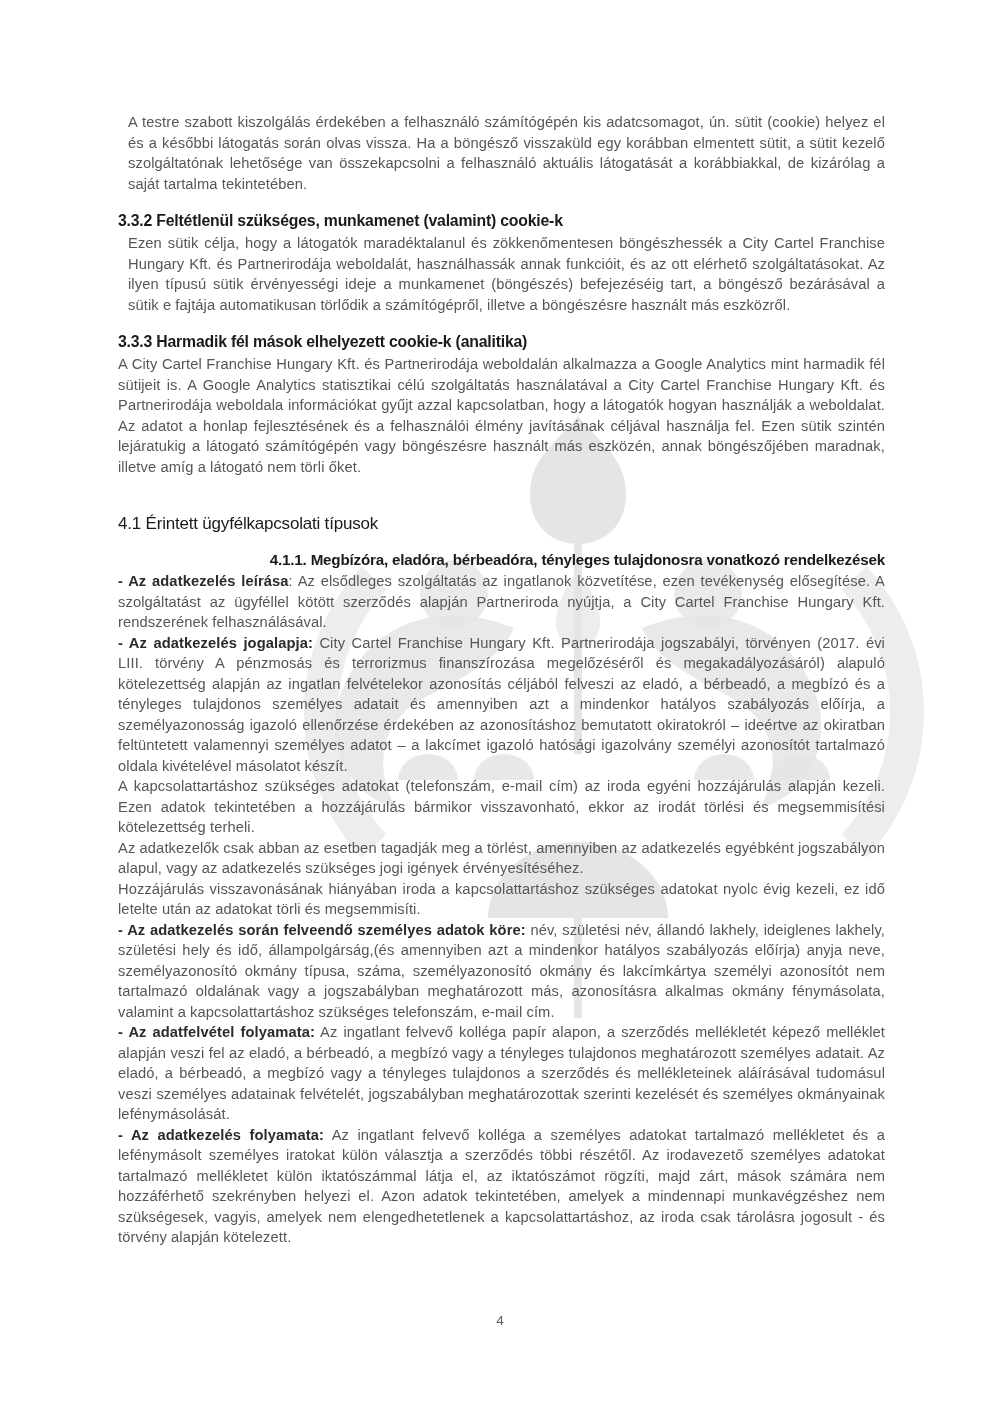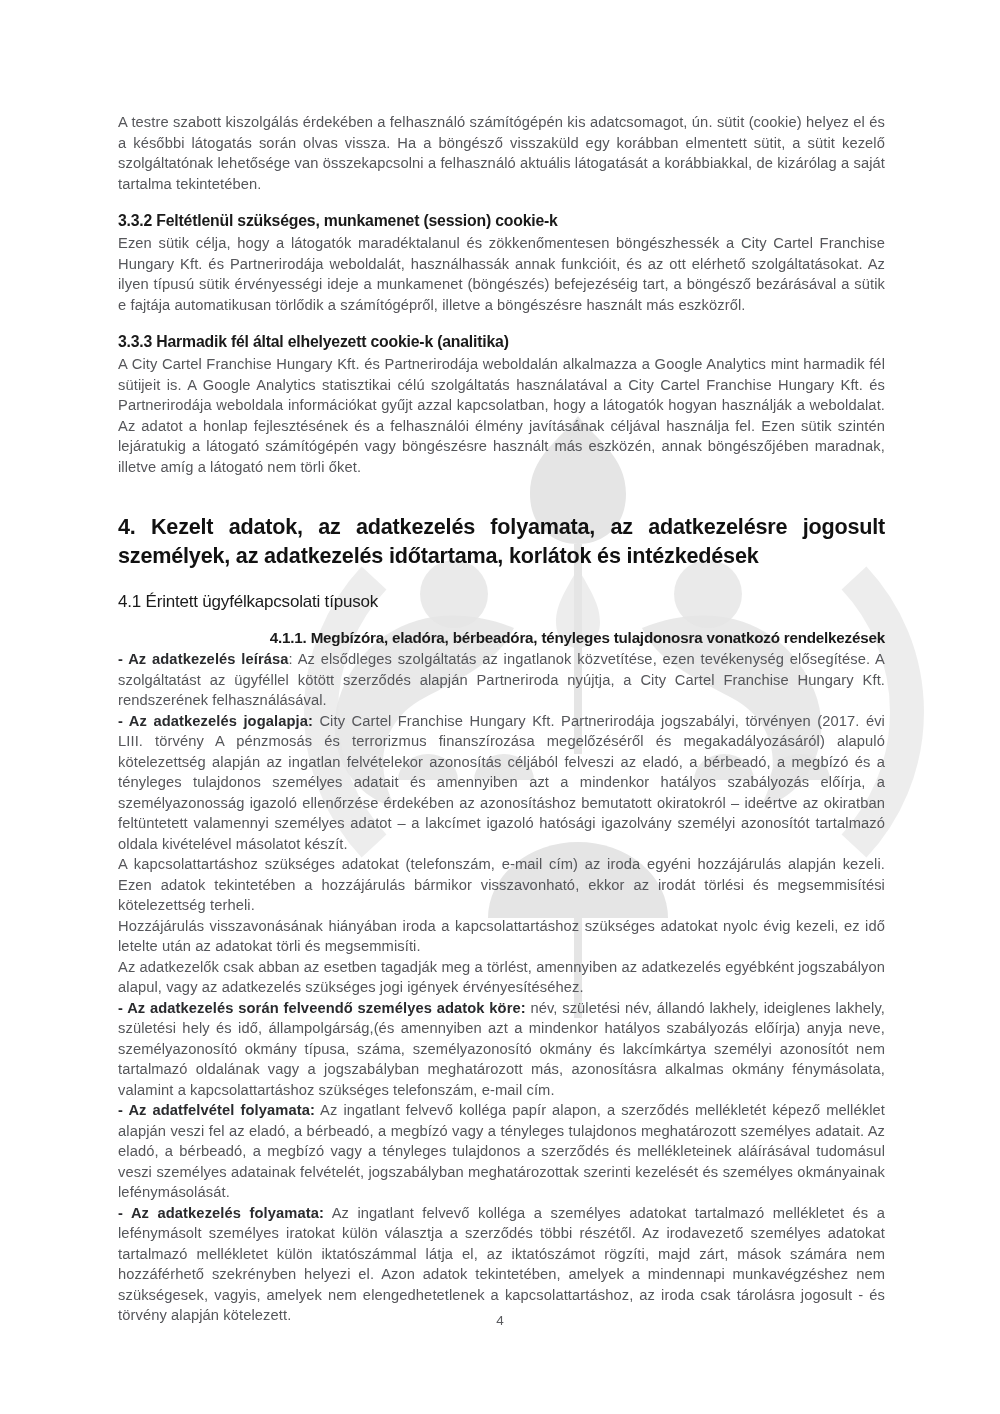--- a/index.html
+++ b/index.html
@@ -40,21 +40,21 @@
     line-height: 20.5px;
     text-align: justify;
     color: var(--body-text-color);
     letter-spacing: 0.1px;
   }
   p.body strong {
     color: #2a2b2e;
     font-weight: 700;
     margin-top: 20px;
   }
-  .mb-lg { margin-bottom: 16px; }
+  .mb-lg { margin-bottom: 16px; margin-left: 10px; }
   .mb-xl { margin-bottom: 36px; }
   h3.sec {
     font-size: 15.8px;
     line-height: 21px;
     font-weight: 700;
     color: var(--heading-color);
     letter-spacing: -0.2px;
     margin-bottom: 2px;
   }
   h2.big {
@@ -128,40 +128,39 @@
     <g fill="none" stroke="var(--watermark-color)" stroke-width="34">
       <path d="M96 448 A196 196 0 0 1 96 180" opacity="0.7"></path>
       <path d="M576 180 A196 196 0 0 1 576 448" opacity="0.7"></path>
     </g>
   </svg>
 
   <div class="content">
 
     <p class="body mb-lg">A testre szabott kiszolgálás érdekében a felhasználó számítógépén kis adatcsomagot, ún. sütit (cookie) helyez el és a későbbi látogatás során olvas vissza. Ha a böngésző visszaküld egy korábban elmentett sütit, a sütit kezelő szolgáltatónak lehetősége van összekapcsolni a felhasználó aktuális látogatását a korábbiakkal, de kizárólag a saját tartalma tekintetében.</p>
 
-    <h3 class="sec">3.3.2 Feltétlenül szükséges, munkamenet (session) cookie-k</h3>
+    <h3 class="sec">3.3.2 Feltétlenül szükséges, munkamenet (valamint) cookie-k</h3>
     <p class="body mb-lg">Ezen sütik célja, hogy a látogatók maradéktalanul és zökkenőmentesen böngészhessék a City Cartel Franchise Hungary Kft. és Partnerirodája weboldalát, használhassák annak funkcióit, és az ott elérhető szolgáltatásokat. Az ilyen típusú sütik érvényességi ideje a munkamenet (böngészés) befejezéséig tart, a böngésző bezárásával a sütik e fajtája automatikusan törlődik a számítógépről, illetve a böngészésre használt más eszközről.</p>
 
-    <h3 class="sec">3.3.3 Harmadik fél által elhelyezett cookie-k (analitika)</h3>
+    <h3 class="sec">3.3.3 Harmadik fél mások elhelyezett cookie-k (analitika)</h3>
     <p class="body mb-xl">A City Cartel Franchise Hungary Kft. és Partnerirodája weboldalán alkalmazza a Google Analytics mint harmadik fél sütijeit is. A Google Analytics statisztikai célú szolgáltatás használatával a City Cartel Franchise Hungary Kft. és Partnerirodája weboldala információkat gyűjt azzal kapcsolatban, hogy a látogatók hogyan használják a weboldalat. Az adatot a honlap fejlesztésének és a felhasználói élmény javításának céljával használja fel. Ezen sütik szintén lejáratukig a látogató számítógépén vagy böngészésre használt más eszközén, annak böngészőjében maradnak, illetve amíg a látogató nem törli őket.</p>
 
-    <h2 class="big">4. Kezelt adatok, az adatkezelés folyamata, az adatkezelésre jogosult személyek, az adatkezelés időtartama, korlátok és intézkedések</h2>
 
     <h3 class="h41">4.1 Érintett ügyfélkapcsolati típusok</h3>
     <h4 class="h411">4.1.1.  Megbízóra, eladóra, bérbeadóra, tényleges tulajdonosra vonatkozó rendelkezések</h4>
 
     <p class="body"><strong>- Az adatkezelés leírása</strong><span>: Az elsődleges szolgáltatás az ingatlanok közvetítése, ezen tevékenység elősegítése. A szolgáltatást az ügyféllel kötött szerződés alapján Partneriroda nyújtja, a City Cartel Franchise Hungary Kft. rendszerének felhasználásával.</span></p>
 
     <p class="body"><strong>- Az adatkezelés jogalapja:</strong><span> City Cartel Franchise Hungary Kft. Partnerirodája jogszabályi, törvényen (2017. évi LIII. törvény A pénzmosás és terrorizmus finanszírozása megelőzéséről és megakadályozásáról) alapuló kötelezettség alapján az ingatlan felvételekor azonosítás céljából felveszi az eladó, a bérbeadó, a megbízó és a tényleges tulajdonos személyes adatait és amennyiben azt a mindenkor hatályos szabályozás előírja, a személyazonosság igazoló ellenőrzése érdekében az azonosításhoz bemutatott okiratokról – ideértve az okiratban feltüntetett valamennyi személyes adatot – a lakcímet igazoló hatósági igazolvány személyi azonosítót tartalmazó oldala kivételével másolatot készít.</span></p>
 
     <p class="body">A kapcsolattartáshoz szükséges adatokat (telefonszám, e-mail cím) az iroda egyéni hozzájárulás alapján kezeli. Ezen adatok tekintetében a hozzájárulás bármikor visszavonható, ekkor az irodát törlési és megsemmisítési kötelezettség terheli.</p>
 
+    <p class="body">Az adatkezelők csak abban az esetben tagadják meg a törlést, amennyiben az adatkezelés egyébként jogszabályon alapul, vagy az adatkezelés szükséges jogi igények érvényesítéséhez.</p>
+
     <p class="body">Hozzájárulás visszavonásának hiányában iroda a kapcsolattartáshoz szükséges adatokat nyolc évig kezeli, ez idő letelte után az adatokat törli és megsemmisíti.</p>
-
-    <p class="body">Az adatkezelők csak abban az esetben tagadják meg a törlést, amennyiben az adatkezelés egyébként jogszabályon alapul, vagy az adatkezelés szükséges jogi igények érvényesítéséhez.</p>
 
     <p class="body"><strong>- Az adatkezelés során felveendő személyes adatok köre:</strong><span> név, születési név, állandó lakhely, ideiglenes lakhely, születési hely és idő, állampolgárság,(és amennyiben azt a mindenkor hatályos szabályozás előírja) anyja neve, személyazonosító okmány típusa, száma, személyazonosító okmány és lakcímkártya személyi azonosítót nem tartalmazó oldalának vagy a jogszabályban meghatározott más, azonosításra alkalmas okmány fénymásolata, valamint a kapcsolattartáshoz szükséges telefonszám, e-mail cím.</span></p>
 
     <p class="body"><strong>- Az adatfelvétel folyamata:</strong><span> Az ingatlant felvevő kolléga papír alapon, a szerződés mellékletét képező melléklet alapján veszi fel az eladó, a bérbeadó, a megbízó vagy a tényleges tulajdonos meghatározott személyes adatait. Az eladó, a bérbeadó, a megbízó vagy a tényleges tulajdonos a szerződés és mellékleteinek aláírásával tudomásul veszi személyes adatainak felvételét, jogszabályban meghatározottak szerinti kezelését és személyes okmányainak lefénymásolását.</span></p>
 
     <p class="body"><strong>- Az adatkezelés folyamata:</strong><span> Az ingatlant felvevő kolléga a személyes adatokat tartalmazó mellékletet és a lefénymásolt személyes iratokat külön választja a szerződés többi részétől. Az irodavezető személyes adatokat tartalmazó mellékletet külön iktatószámmal látja el, az iktatószámot rögzíti, majd zárt, mások számára nem hozzáférhető szekrényben helyezi el.  Azon adatok tekintetében, amelyek a mindennapi munkavégzéshez nem szükségesek, vagyis, amelyek nem elengedhetetlenek a kapcsolattartáshoz, az iroda csak tárolásra jogosult - és törvény alapján kötelezett.</span></p>
 
   </div>
 
   <div class="page-number">4</div>

